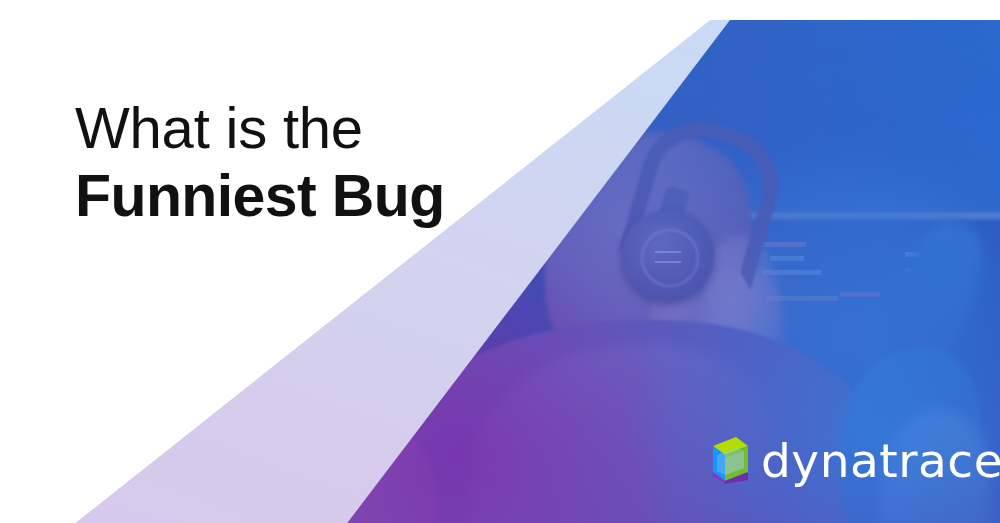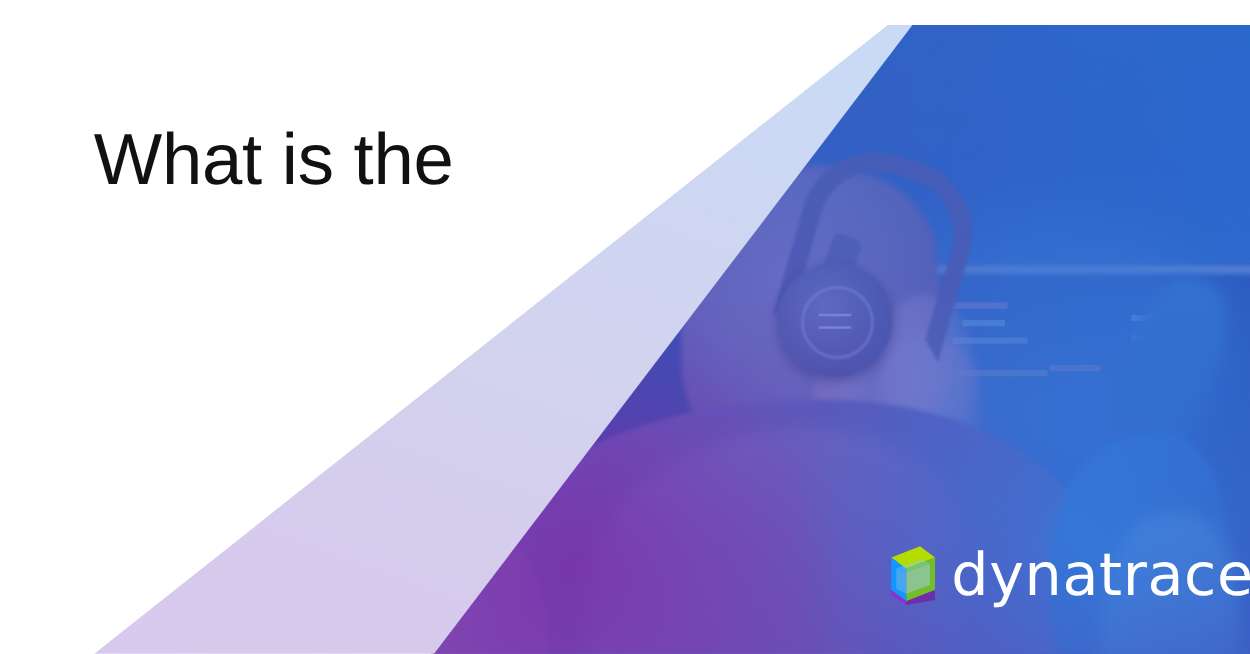--- a/index.html
+++ b/index.html
@@ -189,20 +189,21 @@
       <div class="wash-purple"></div>
     </div>
   </div>
 
   <div class="band"></div>
 
   <div class="white-wedge"></div>
 
   <div class="headline">
     <span class="hl-line">What is the</span>
+    <span class="hl-line bold">Funniest Bug</span>
   </div>
 
   <div class="logo">
     <span class="cube-wrap">
       <svg width="46" height="50" viewBox="0 0 46 50" xmlns="http://www.w3.org/2000/svg">
 
         <polygon points="10,11 33,2 45,11 22,20" fill="#B4DC00"></polygon>
 
         <polygon points="45,11 45,37 22,46 22,20" fill="#73BE28"></polygon>
 

